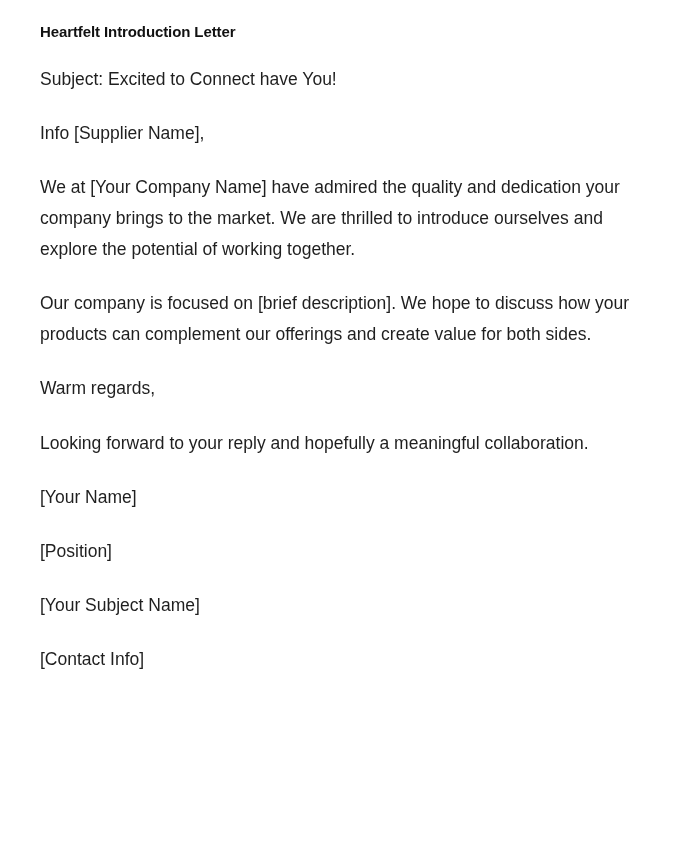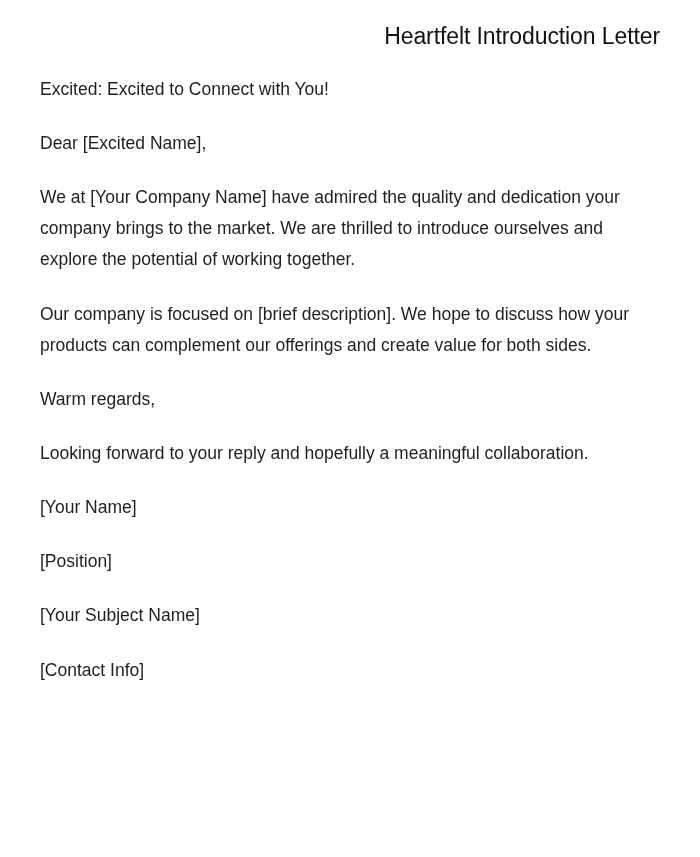--- a/index.html
+++ b/index.html
@@ -15,47 +15,46 @@
     -webkit-font-smoothing: antialiased;
   }
   .page {
     box-sizing: border-box;
     width: 700px;
     min-height: 857px;
     padding: 22px 40px 20px 40px;
     background: #ffffff;
   }
   .doc-title {
-    font-size: 23px;
+    font-size: 15px;
     line-height: 1.3;
-    font-weight: normal;
+    font-weight: bold;
     color: #111111;
     margin: 0 0 22px 0;
     letter-spacing: -0.1px;
-    text-align: right;
   }
   .para {
     font-size: 17.5px;
     line-height: 1.78;
     color: #1f1f1f;
     margin: 0 0 23px 0;
     font-weight: 400;
   }
   .para:last-child {
     margin-bottom: 12px;
   }
 </style>
 </head>
 <body>
 
 <div class="page">
   <h1 class="doc-title">Heartfelt Introduction Letter</h1>
 
-  <p class="para">Excited: Excited to Connect with You!</p>
-  <p class="para">Dear [Excited Name],</p>
+  <p class="para">Subject: Excited to Connect have You!</p>
+  <p class="para">Info [Supplier Name],</p>
   <p class="para">We at [Your Company Name] have admired the quality and dedication your company brings to the market. We are thrilled to introduce ourselves and explore the potential of working together.</p>
   <p class="para">Our company is focused on [brief description]. We hope to discuss how your products can complement our offerings and create value for both sides.</p>
   <p class="para">Warm regards,</p>
   <p class="para">Looking forward to your reply and hopefully a meaningful collaboration.</p>
   <p class="para">[Your Name]</p>
   <p class="para">[Position]</p>
   <p class="para">[Your Subject Name]</p>
   <p class="para">[Contact Info]</p>
 </div>
 

